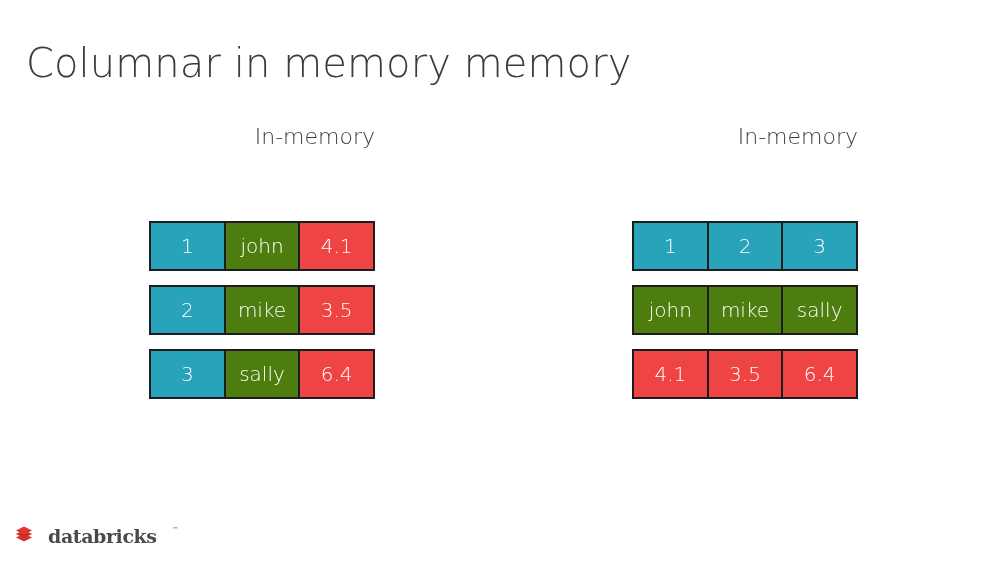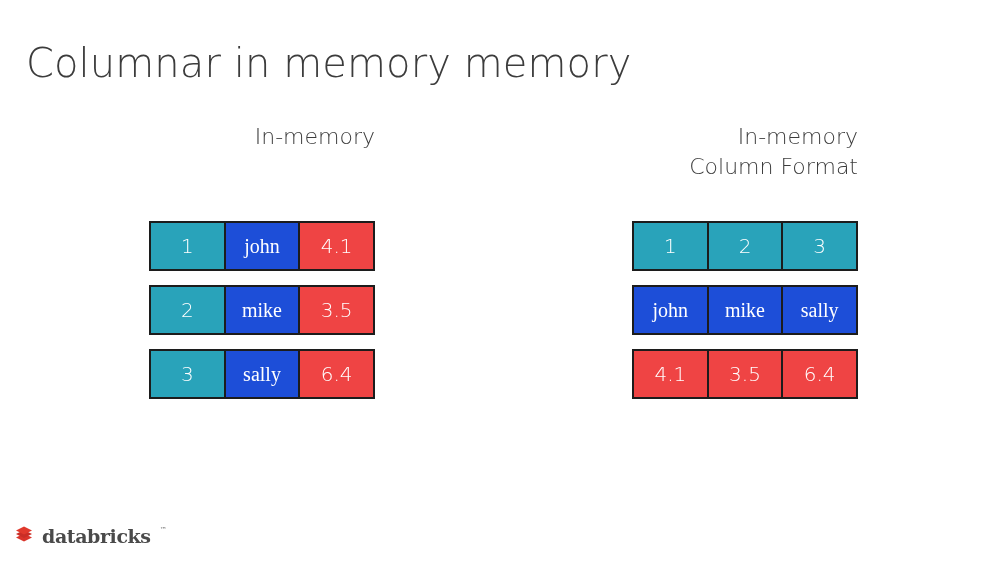--- a/index.html
+++ b/index.html
@@ -74,31 +74,31 @@
     font-size: 20px;
     font-weight: 300;
     box-sizing: border-box;
     border-right: 2px solid #1c1c1c;
     overflow: hidden;
     white-space: nowrap;
   }
   .cell:last-child { border-right: none; }
 
   .c-teal   { background: #29a3ba; }
-  .c-orange { background: #1d4ed8; font-family: Liberation Serif, serif; }
+  .c-orange { background: #4d7c0f; }
   .c-green  { background: #ef4444; text-align: center; }
 
   
   .logo {
     position: absolute;
     left: 14px;
     top: 524px;
     display: flex;
     align-items: center;
-    gap: 8px;
+    gap: 14px;
   }
   .logo-mark { display: block; }
   .logo-word {
     font-family: "DejaVu Serif", "Liberation Serif", serif;
     font-size: 19px;
     font-weight: 700;
     color: #4a4a4a;
     letter-spacing: -0.4px;
     line-height: 1;
   }
@@ -138,21 +138,20 @@
       <div class="cell c-orange">sally</div>
       <div class="cell c-green">6.4</div>
     </div>
 
   </div>
 </div>
 
 <div class="panel panel-right">
   <div class="panel-heading">
     <span>In-memory</span>
-    <span class="hl2">Column Format</span>
   </div>
   <div class="table">
 
     <div class="row">
       <div class="cell c-teal">1</div>
       <div class="cell c-teal">2</div>
       <div class="cell c-teal">3</div>
     </div>
 
     <div class="row">

